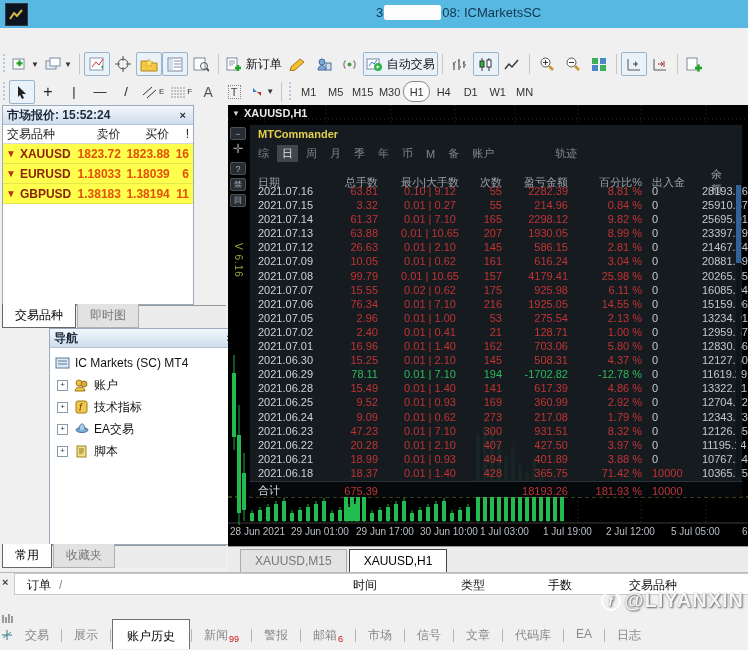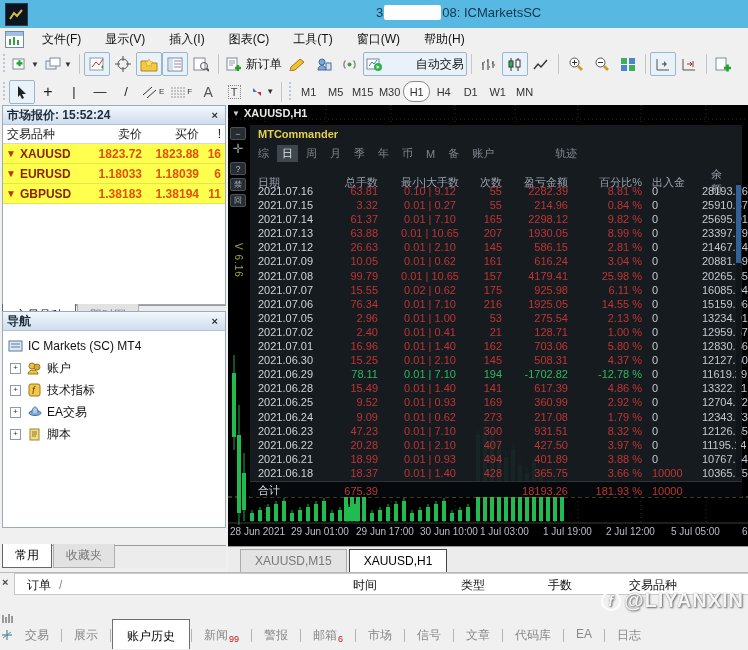--- a/index.html
+++ b/index.html
@@ -20,31 +20,31 @@
   .menu-sys-icon b{position:absolute;bottom:2px;width:2px;background:#3aa03a;}
   .menu-item{padding:2px 12px;color:#111;}
 
   
   .toolbar{position:absolute;left:0;width:748px;background:#f0f0f0;display:flex;align-items:center;}
   .t1{top:50px;height:28px;border-bottom:1px solid #e6e6e6;}
   .t2{top:78px;height:27px;border-bottom:1px solid #cfcfcf;}
   .grip{width:4px;height:20px;margin:0 3px 0 2px;background-image:repeating-linear-gradient(#b7cade 0 2px,transparent 2px 4px);background-size:2px 100%;background-repeat:repeat-y;background-position:1px 0;}
   .tsep{width:1px;height:20px;background:#c6c6c6;margin:0 4px;}
   .tbtn{height:24px;min-width:26px;padding:0 2px;display:flex;align-items:center;justify-content:center;border:1px solid transparent;border-radius:2px;box-sizing:border-box;}
-  .tbtn.pressed{border-color:#9ab4cc;background:#e9f1f9;gap:29px;}
+  .tbtn.pressed{border-color:#9ab4cc;background:#e9f1f9;}
   .tbtn .lbl{margin-left:4px;color:#111;}
   .drop{font-size:8px;color:#333;margin-left:2px;}
   .ic{display:block;}
   .tf{min-width:27px;height:21px;line-height:21px;text-align:center;font-size:11px;color:#333;border:1px solid transparent;box-sizing:border-box;}
   .tf.active{background:#fbfbfb;border-color:#8a8a8a;border-radius:10px;}
   .tool-glyph{font-size:13px;color:#222;}
 
   
   .main-left{position:absolute;left:0;top:105px;width:228px;height:467px;background:#f0f0f0;}
-  .panel{position:absolute;left:2px;width:224px;border:1px solid #9aaabc;background:#fff;box-sizing:border-box;}
+  .panel{position:absolute;left:2px;width:192px;border:1px solid #9aaabc;background:#fff;box-sizing:border-box;}
   .p-head{height:18px;background:linear-gradient(#f2f7fc,#cfdded);border-bottom:1px solid #b4c2d4;display:flex;align-items:center;padding:0 4px;font-weight:bold;color:#1c2c3c;}
   .p-head .x{margin-left:auto;font-weight:bold;color:#333;font-size:11px;padding:0 3px;}
   .mw-cols{display:flex;height:18px;align-items:center;border-bottom:1px solid #d8d8d8;color:#222;}
   .mw-cols span{padding:0 4px;box-sizing:border-box;}
   .mw-row{display:flex;height:19px;align-items:center;background:#ffff4d;border-bottom:1px solid #e6e64a;font-weight:bold;}
   .mw-row .sym{width:86px;color:#8c2406;display:flex;align-items:center;padding-left:3px;box-sizing:border-box;}
   .mw-row .arr{color:#c03018;font-size:10px;margin-right:4px;}
   .mw-row .bid,.mw-row .ask{width:57px;text-align:right;color:#e25106;padding-right:4px;box-sizing:border-box;}
   .mw-row .spr{width:22px;text-align:right;color:#e25106;padding-right:4px;box-sizing:border-box;}
   .c-sym{width:86px;} .c-bid{width:57px;text-align:right;} .c-ask{width:57px;text-align:right;} .c-spr{width:22px;text-align:right;}
@@ -120,37 +120,20 @@
           <polyline points="1,11 5,5 8,8 13,2" stroke="#d8b84a" stroke-width="2" fill="none"></polyline>
         </svg>
     </div>
     <div class="title-text">
       <span>3</span>
       <span class="redact"></span>
       <span>08: ICMarketsSC</span>
     </div>
   </div>
 
-  <div class="menubar">
-    <div class="menu-sys-icon">
-        <i></i>
-        <b style="left:3px;height:6px;"></b>
-        <b style="left:7px;height:8px;"></b>
-        <b style="left:11px;height:5px;"></b>
-      </div>
-    <div id="menu-items" style="display:flex;">
-        <div class="menu-item">文件(F)</div>
-        <div class="menu-item">显示(V)</div>
-        <div class="menu-item">插入(I)</div>
-        <div class="menu-item">图表(C)</div>
-        <div class="menu-item">工具(T)</div>
-        <div class="menu-item">窗口(W)</div>
-        <div class="menu-item">帮助(H)</div>
-      </div>
-  </div>
 
   <div class="toolbar t1">
     <div class="grip"></div>
     <div class="tbtn">
         <svg class="ic" width="17" height="15">
           <rect x="1" y="2" width="11" height="10" fill="#fff" stroke="#7a8aa0"></rect>
           <path d="M10 7h8M14 3v8" stroke="#1da423" stroke-width="3" transform="translate(-3,1) scale(0.75)"></path>
         </svg>
         <span class="drop">▼</span>
       </div>
@@ -397,21 +380,21 @@
             <span class="ask">1.38194</span>
             <span class="spr">11</span>
           </div>
         </div>
     </div>
     <div class="doc-tabs" style="top:200px;" id="mw-tabs">
         <div class="dtab active">交易品种</div>
         <div class="dtab">即时图</div>
       </div>
 
-    <div class="panel" style="top:206px;height:217px;">
+    <div class="panel" style="top:223px;height:217px;margin-left:47px;">
       <div class="p-head">
         <span>导航</span>
         <span class="x">×</span>
       </div>
       <div class="tree" id="nav-tree">
           <div class="tree-row">
             <span></span>
             <span class="tree-ic">
               <svg width="15" height="14">
                 <rect x="1" y="2" width="13" height="10" fill="#dce8f4" stroke="#5a7a9a"></rect>
@@ -818,21 +801,21 @@
               <span class="r cell-red">3.88 %</span>
               <span class="a cell-gray">0</span>
               <span class="r cell-gray">10767.64</span>
             </div>
             <div class="cmd-grid">
               <span class="a cell-date">2021.06.18</span>
               <span class="r cell-red">18.37</span>
               <span class="c cell-red">0.01 | 1.40</span>
               <span class="r cell-red">428</span>
               <span class="r cell-red">365.75</span>
-              <span class="r cell-red">3.66 %</span>
+              <span class="r cell-red">71.42 %</span>
               <span class="a cell-red">10000</span>
               <span class="r cell-gray">10365.75</span>
             </div>
           </div>
         <div class="cmd-grid cmd-total" id="cmd-total">
             <span class="a ">合计</span>
             <span class="r cell-red">675.39</span>
             <span class="c "></span>
             <span class="r "></span>
             <span class="r cell-red">18193.26</span>

